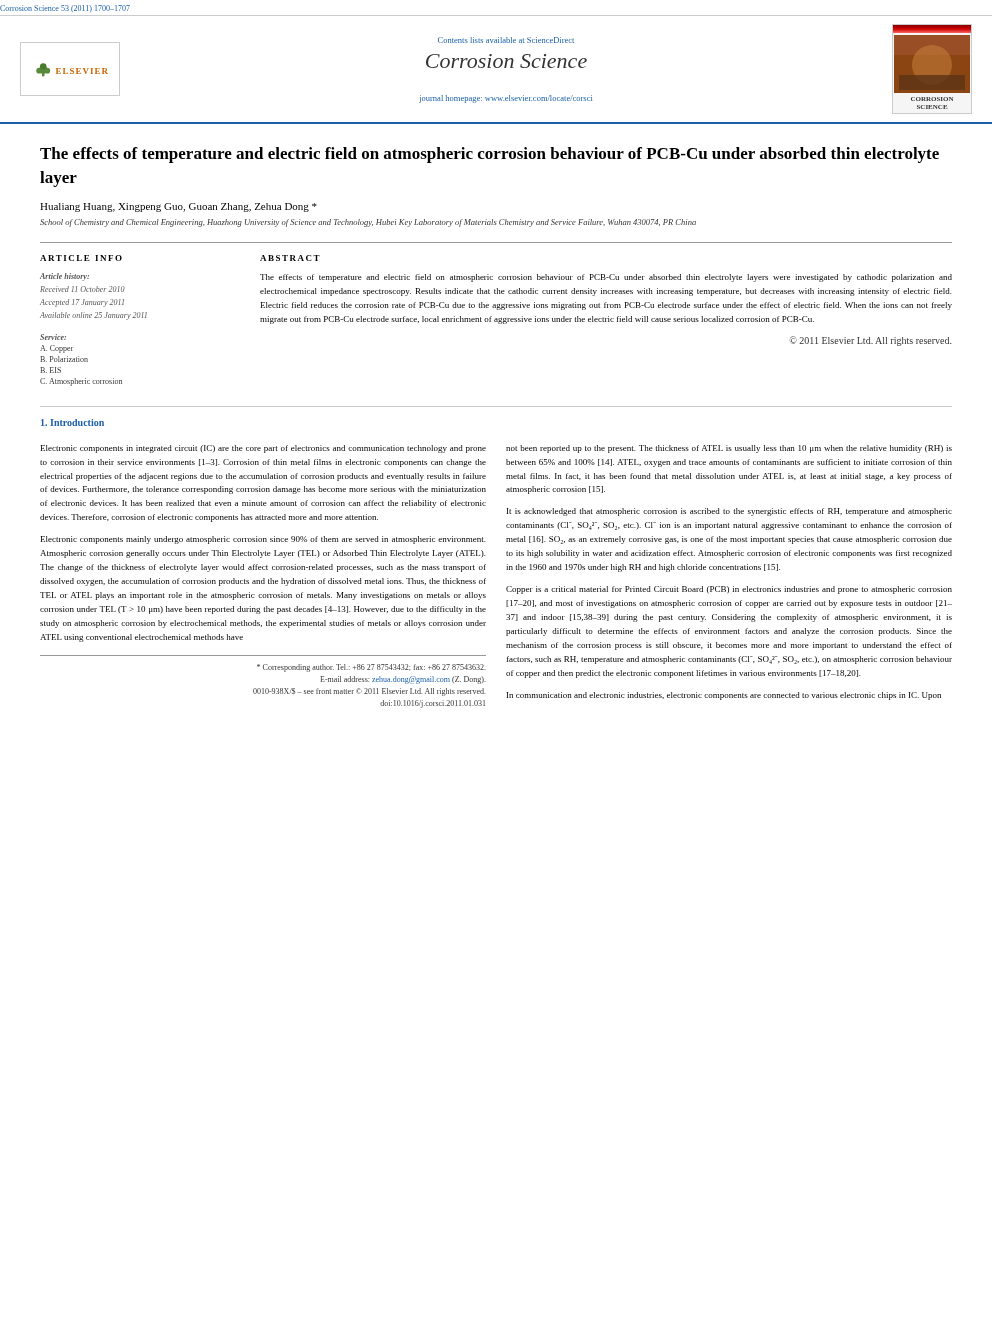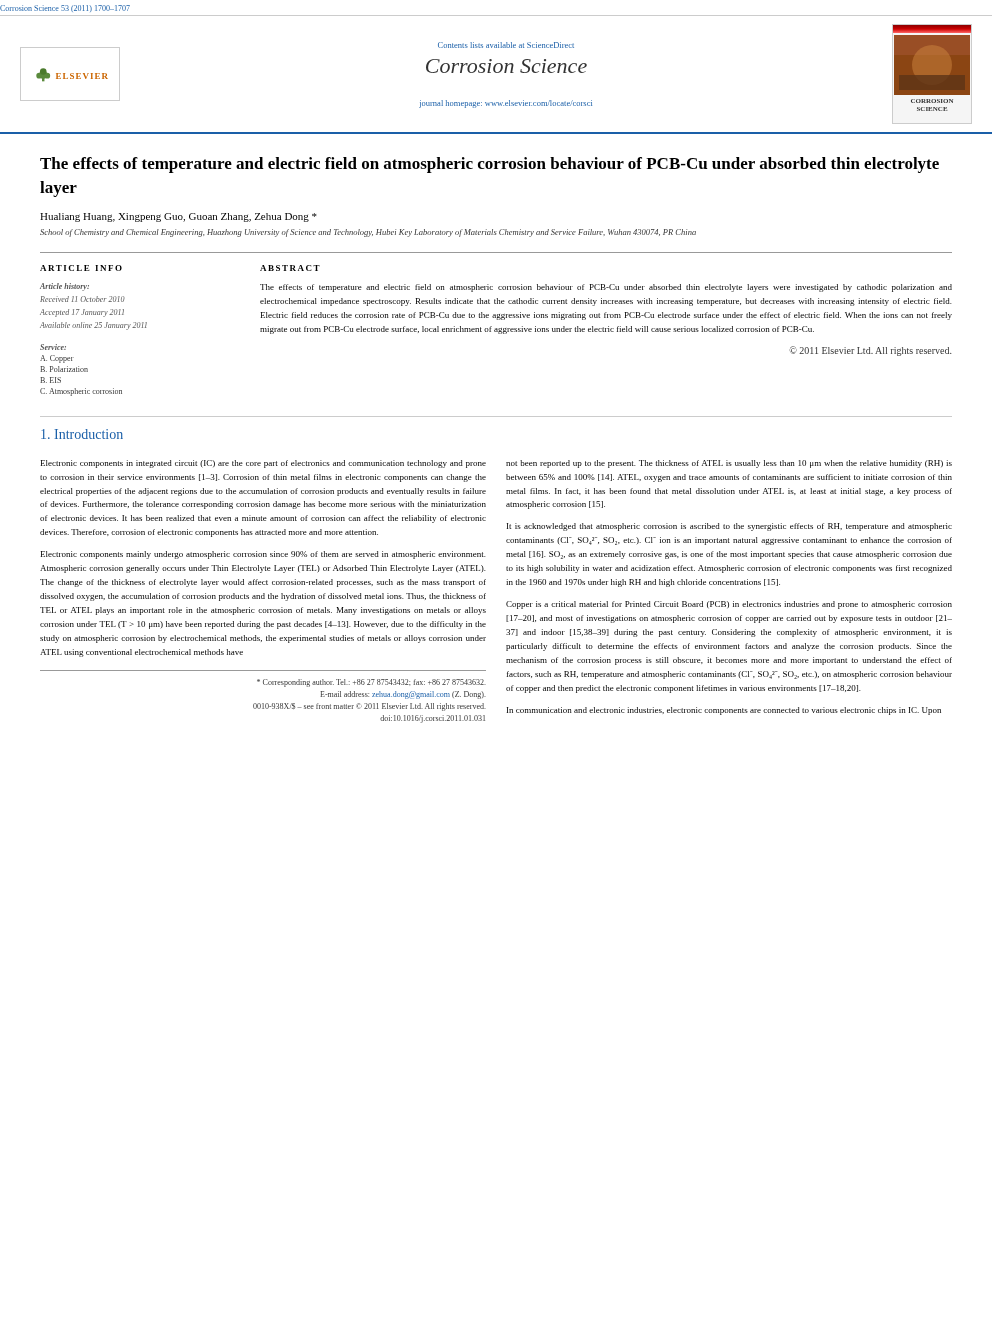--- a/index.html
+++ b/index.html
@@ -181,22 +181,22 @@
       line-height: 1.55;
       color: #000;
       text-align: justify;
     }
 
     .body-text p {
       margin-bottom: 8px;
     }
 
     .section-heading {
-      font-size: 14px;
-      font-weight: normal;
+      font-size: 10px;
+      font-weight: bold;
       margin-bottom: 12px;
       color: #1a5fa8;
     }
 
     .section-heading.intro {
       color: #1a5fa8;
     }
 
     
     .footer-notes {
@@ -230,24 +230,25 @@
       font-weight: bold;
       color: #cc6600;
       letter-spacing: 1px;
       margin-top: 3px;
     }
 
     
     .cs-logo-box {
       border: 1px solid #ccc;
       width: 80px;
-      height: 100px;
+      height: 90px;
       display: flex;
       flex-direction: column;
       align-items: center;
+      justify-content: center;
       background: #f5f5f5;
       overflow: hidden;
     }
     .cs-logo-text {
       font-size: 7px;
       font-weight: bold;
       text-align: center;
       color: #333;
       padding: 2px;
     }

